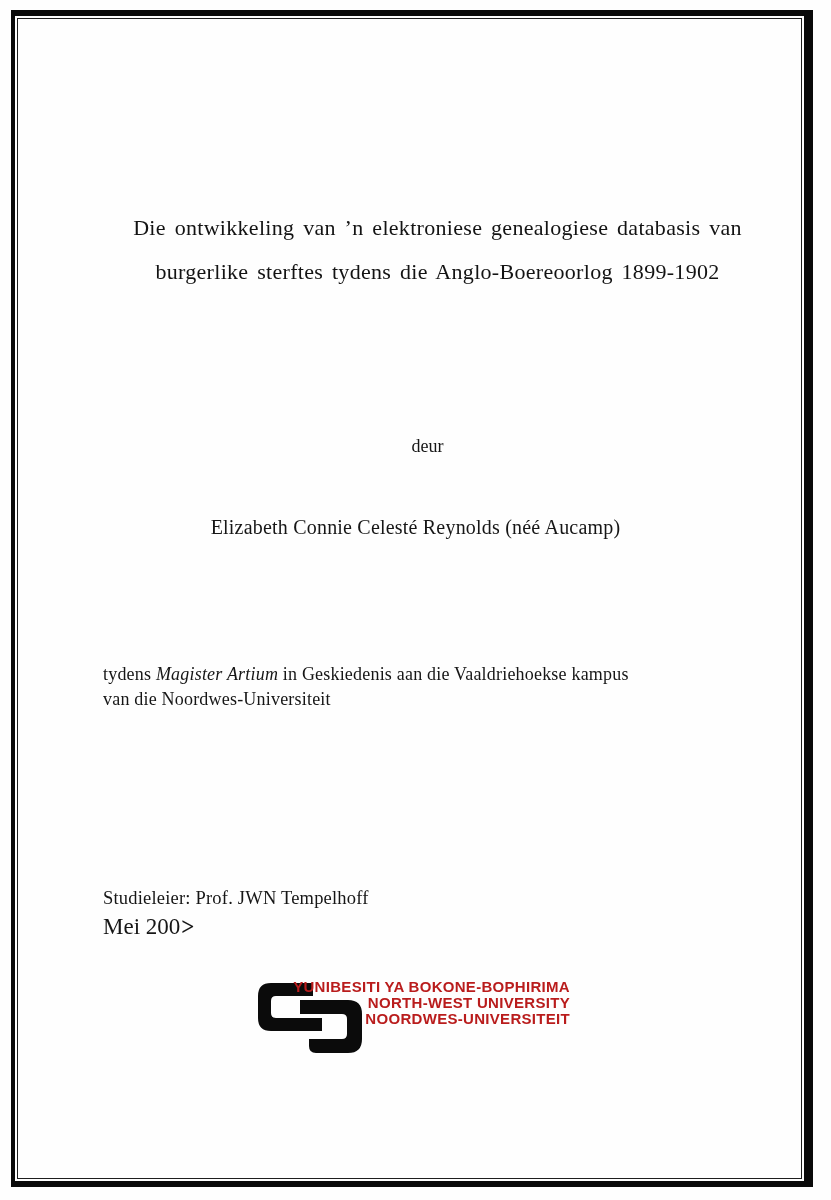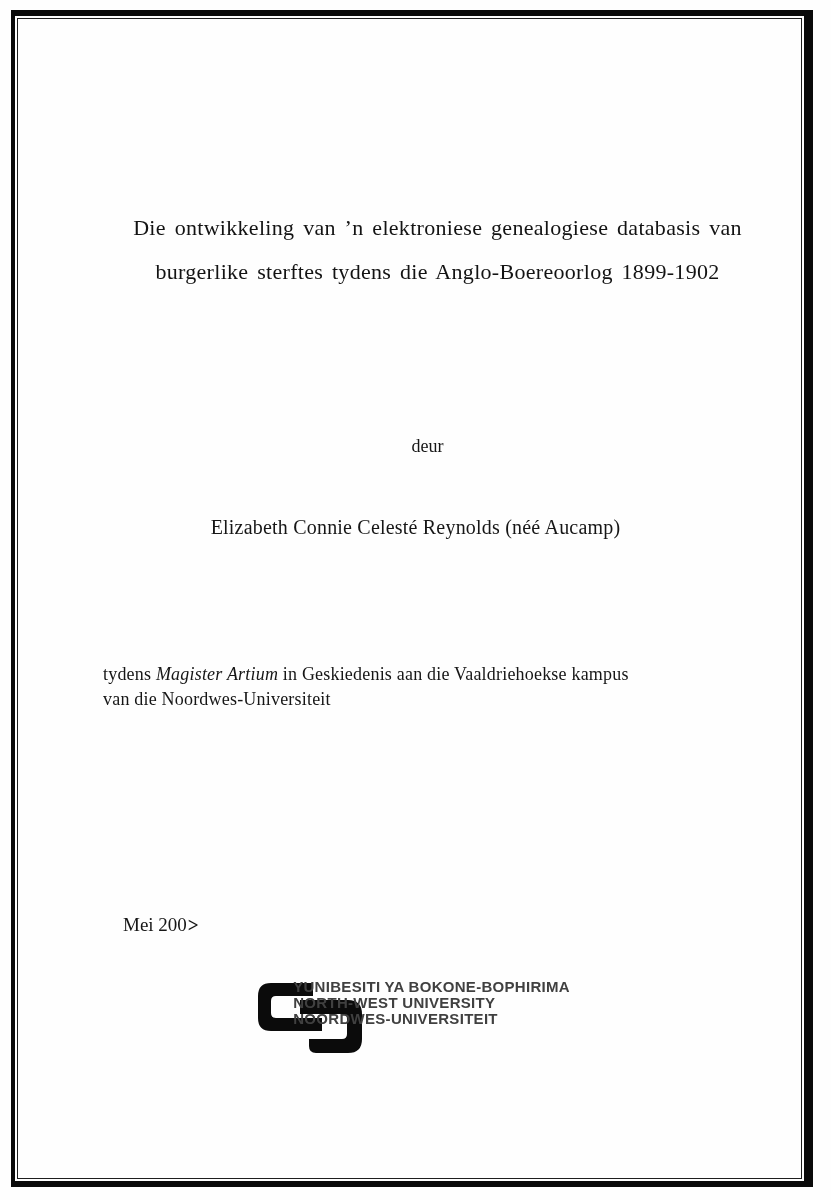--- a/index.html
+++ b/index.html
@@ -66,44 +66,44 @@
   .statement i { font-style: italic; }
   .supervisor {
     position: absolute;
     left: 103px; top: 888px;
     font-size: 18.5px;
     letter-spacing: 0.2px;
   }
   .date {
     position: absolute;
     left: 103px; top: 914px;
-    font-size: 19px;
-    margin-left: 20px;
+    font-size: 23px;
   }
   .date-glyph {
     display: inline-block;
     font-weight: bold;
     transform: scaleY(1.12);
     margin-left: 1px;
   }
   
   .logo-mark {
     position: absolute;
     left: 258px; top: 983px;
     width: 104px; height: 70px;
   }
   .logo-text {
     position: absolute;
     top: 979px; right: 261px;
+    text-align: right;
     font-family: "Liberation Sans", sans-serif;
     font-weight: bold;
     font-size: 15px;
     line-height: 16px;
     letter-spacing: 0.3px;
-    color: #404040;
+    color: #b91c1c;
     white-space: nowrap;
   }
 </style>
 </head>
 <body>
 
 <div class="page">
 
   <div class="frame-outer"></div>
   <div class="frame-inner"></div>
@@ -113,20 +113,21 @@
 
   <div class="deur">deur</div>
 
   <div class="author">Elizabeth Connie Celesté Reynolds (néé Aucamp)</div>
 
   <div class="statement">
     <div class="st-line"><span>tydens </span><i>Magister Artium</i><span> in Geskiedenis aan die Vaaldriehoekse kampus</span></div>
     <div class="st-line">van die Noordwes-Universiteit</div>
   </div>
 
+  <div class="supervisor">Studieleier: Prof. JWN Tempelhoff</div>
 
   <div class="date"><span>Mei 200</span><span class="date-glyph">&gt;</span></div>
 
   <svg class="logo-mark" viewBox="0 0 104 70" xmlns="http://www.w3.org/2000/svg" aria-hidden="true">
     <path fill="#0b0b0b" d="M 13 0 H 55 V 13 H 18 Q 13 13 13 18 V 30 Q 13 35 18 35 H 64 V 48 H 13 Q 0 48 0 35 V 13 Q 0 0 13 0 Z"></path>
     <path fill="#0b0b0b" d="M 42 17 H 90 Q 104 17 104 31 V 56 Q 104 70 90 70 H 58 Q 51 70 51 63 V 56 H 84 Q 89 56 89 51 V 36 Q 89 31 84 31 H 42 Z"></path>
   </svg>
 
   <div class="logo-text">
     <div>YUNIBESITI YA BOKONE-BOPHIRIMA</div>

